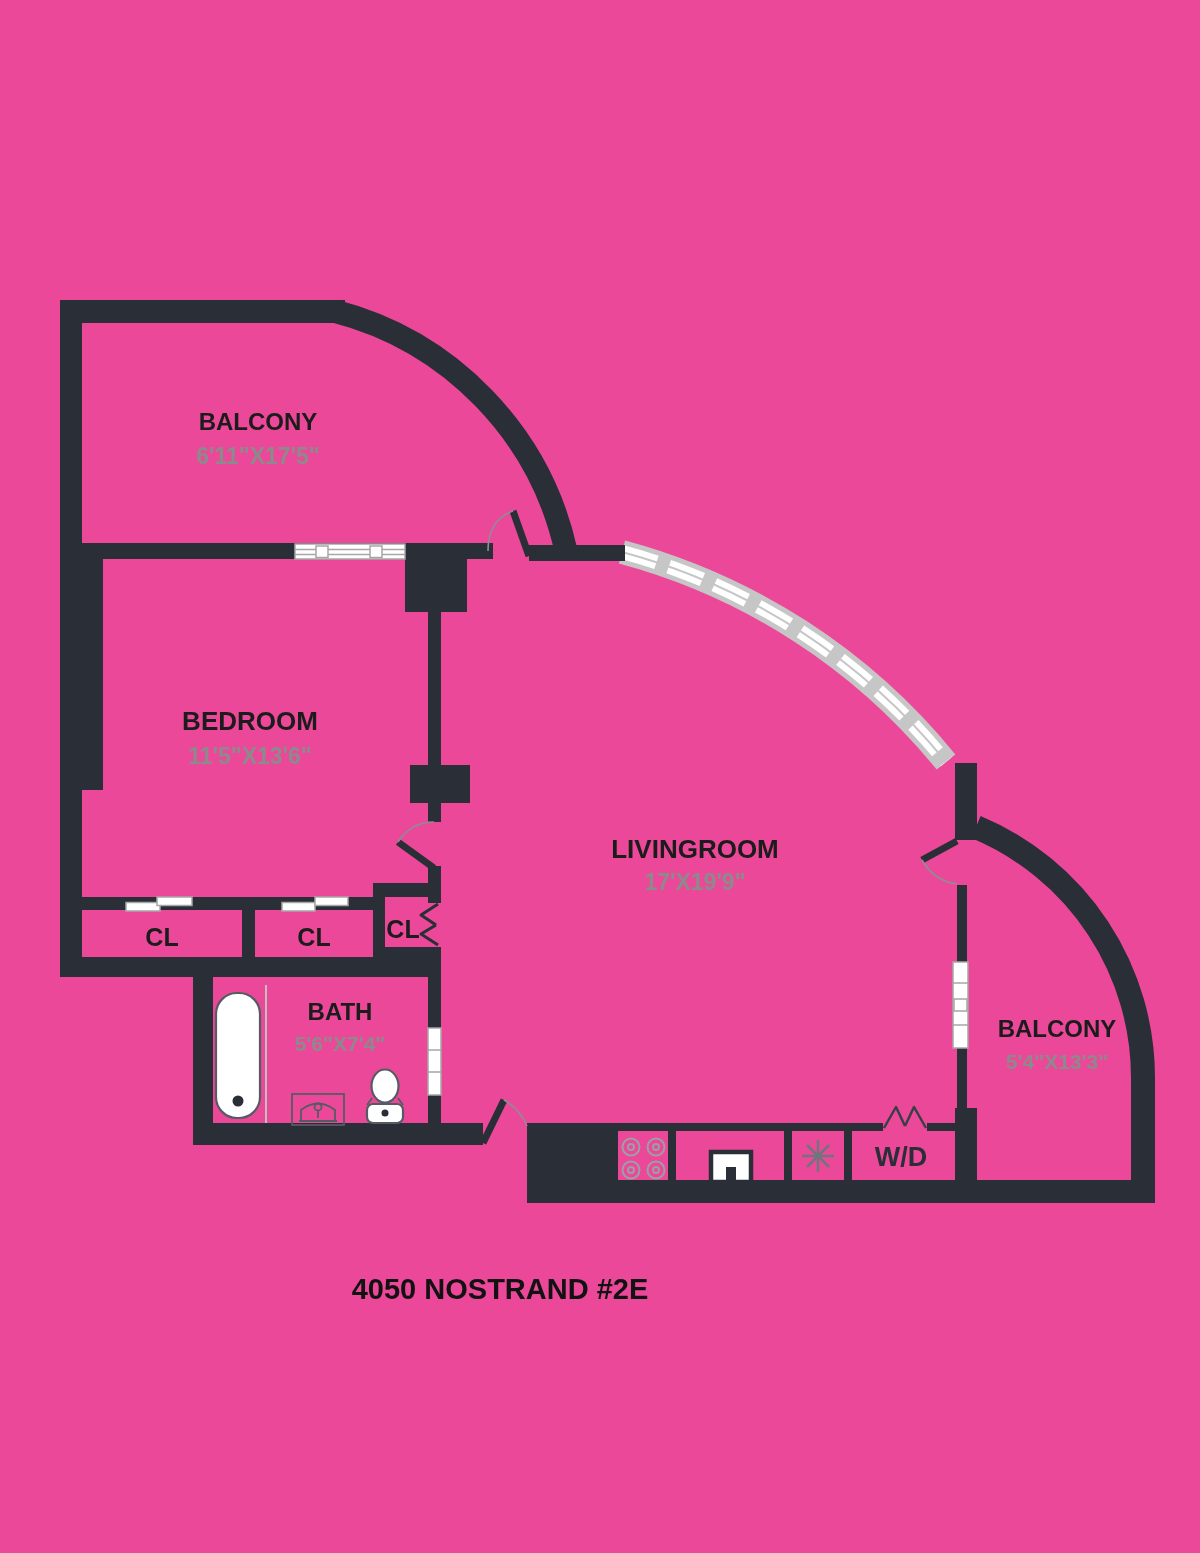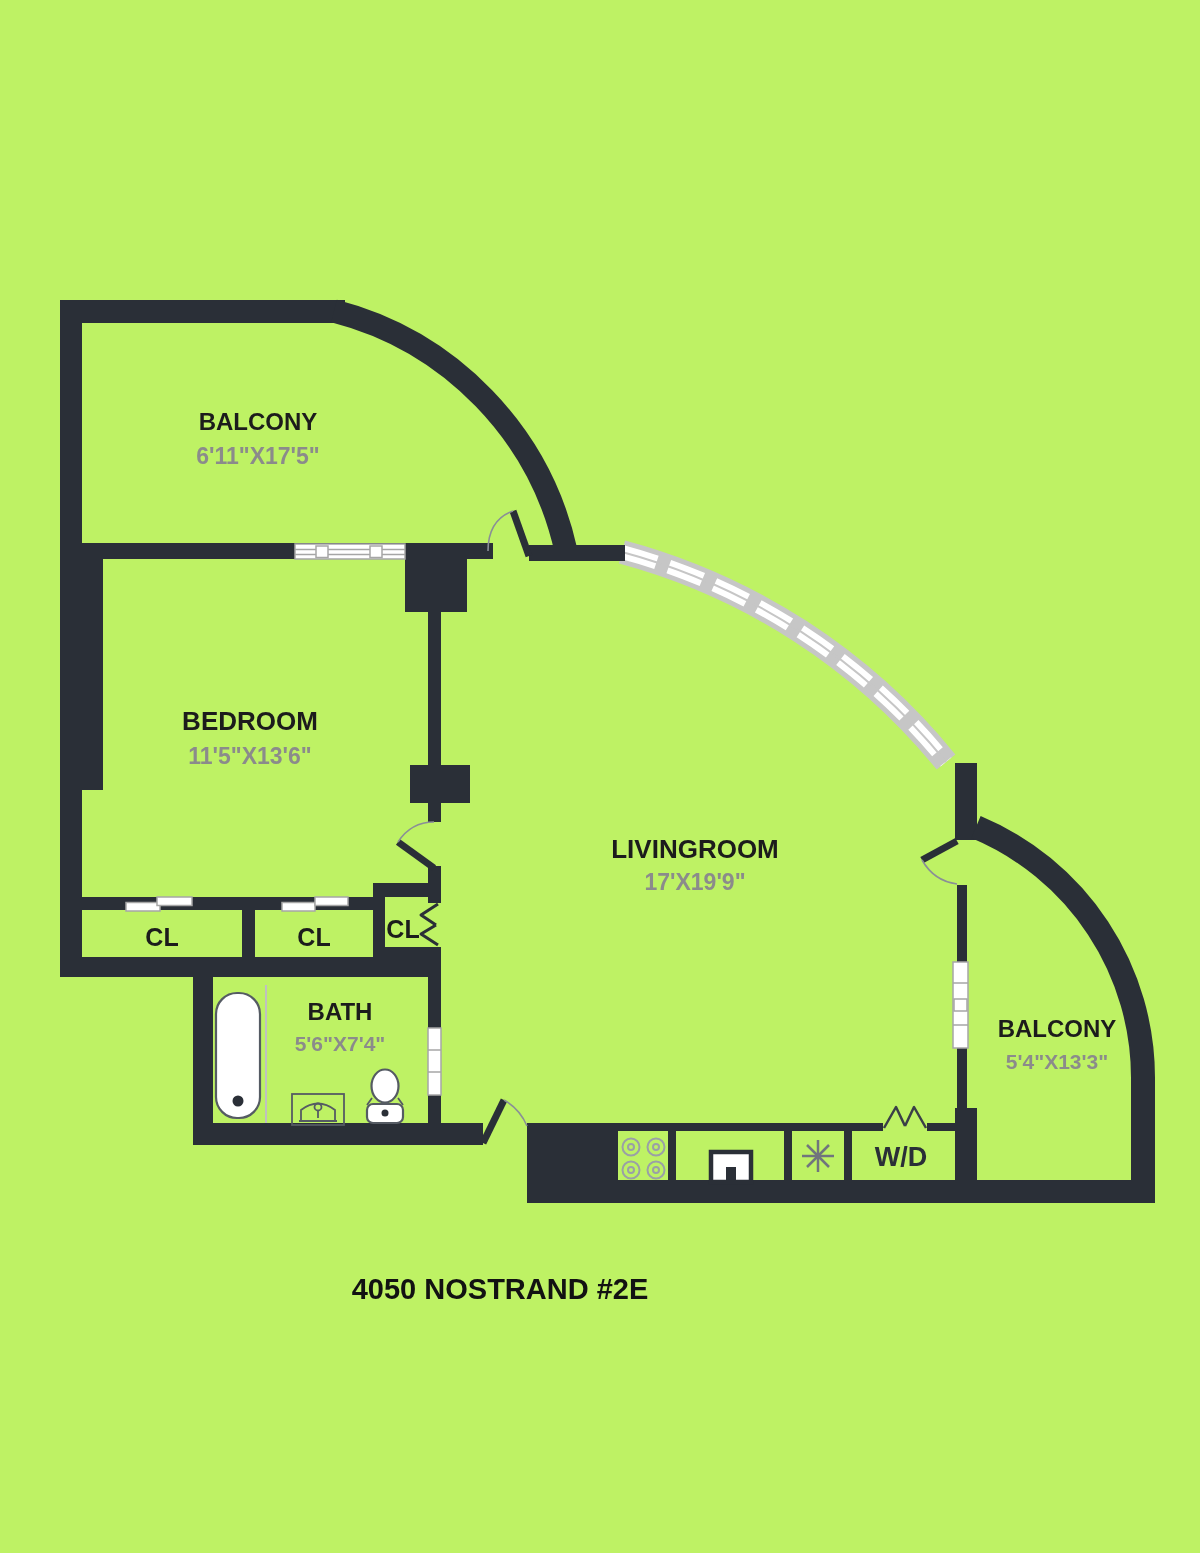--- a/index.html
+++ b/index.html
@@ -1,16 +1,16 @@
 <!DOCTYPE html>
 <html><head>
 <meta charset="utf-8">
 <style>
   html,body{margin:0;padding:0;background:#ffffff;}
-  #page{position:relative;width:1200px;height:1553px;background:#bef264;overflow:hidden;}
+  #page{position:relative;width:1200px;height:1553px;background:#ec4899;overflow:hidden;}
   svg{display:block;}
   text{font-family:"Liberation Sans","DejaVu Sans",sans-serif;font-weight:700;text-anchor:middle;}
   .room-name{fill:#1c1c1c;font-size:26px;}
   .room-name.sm{font-size:24px;}
   .dim{fill:#8b8b8b;font-size:23px;}
   .dim.sm{font-size:21px;}
   .cl{fill:#1c1c1c;font-size:25px;}
   .wd{fill:#2a2f37;font-size:27px;}
   .plan-title{fill:#121212;font-size:29px;}
   .wall{fill:#2a2f37;}

